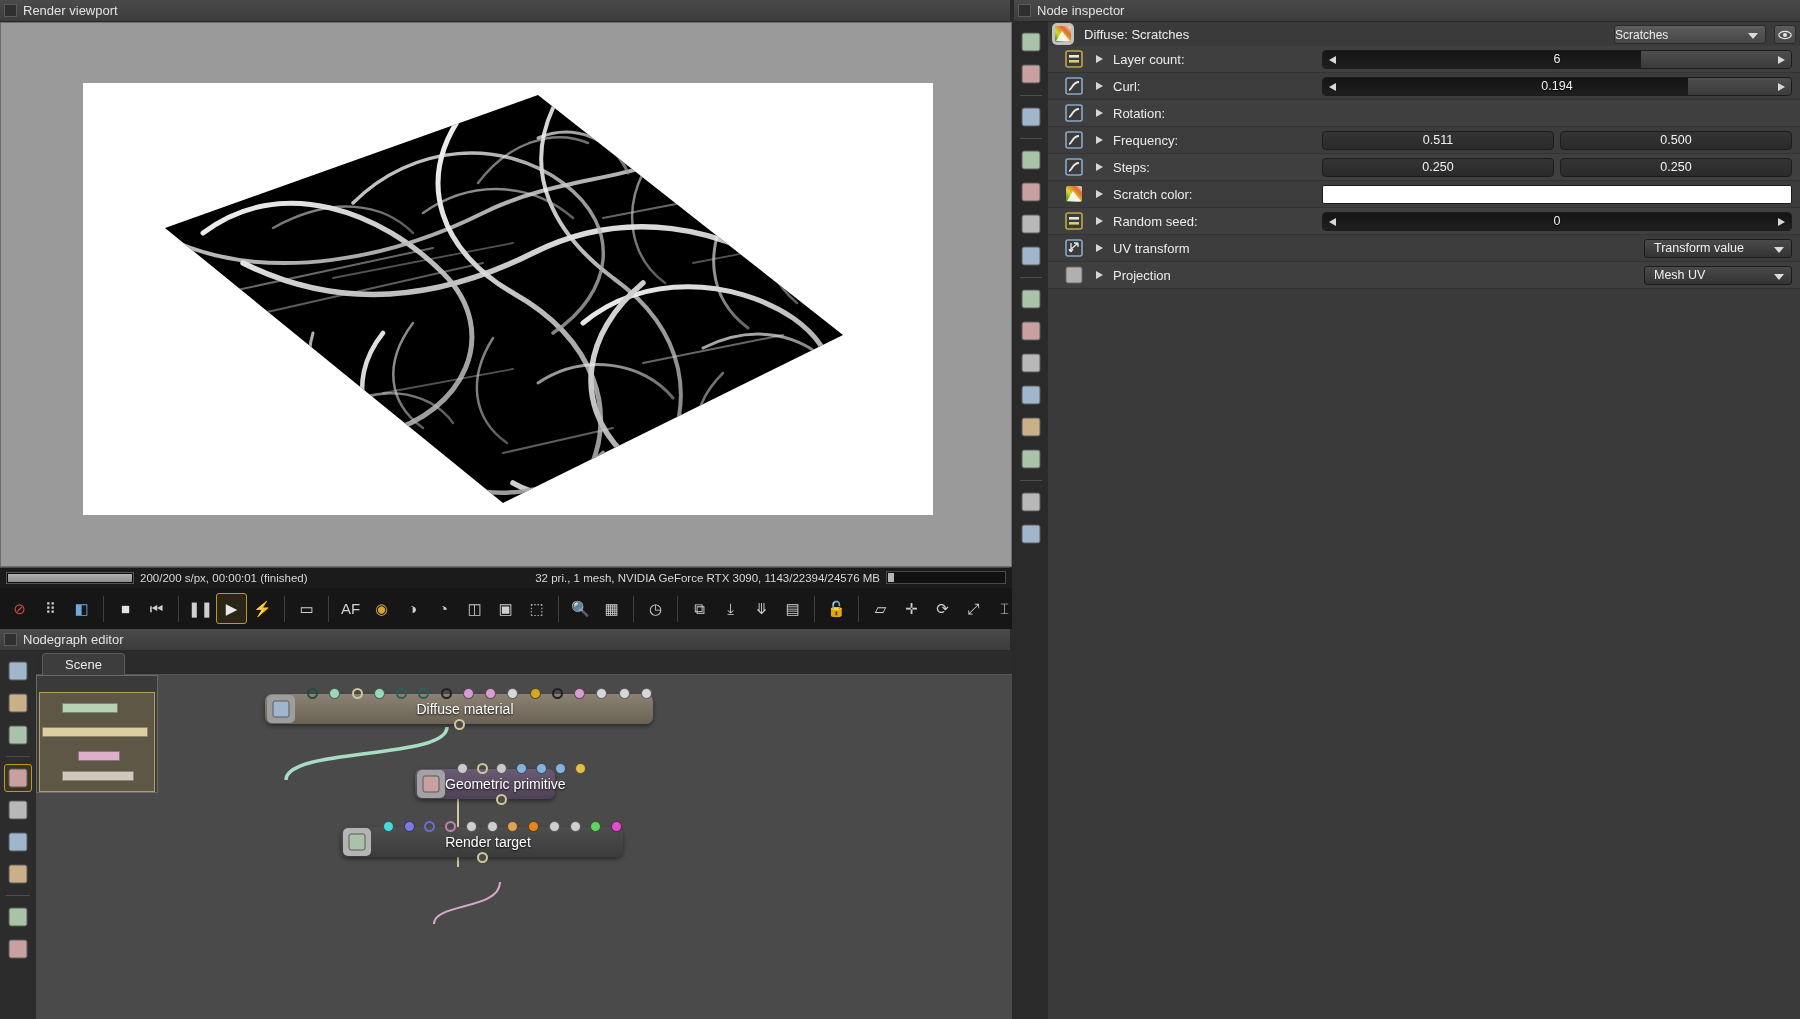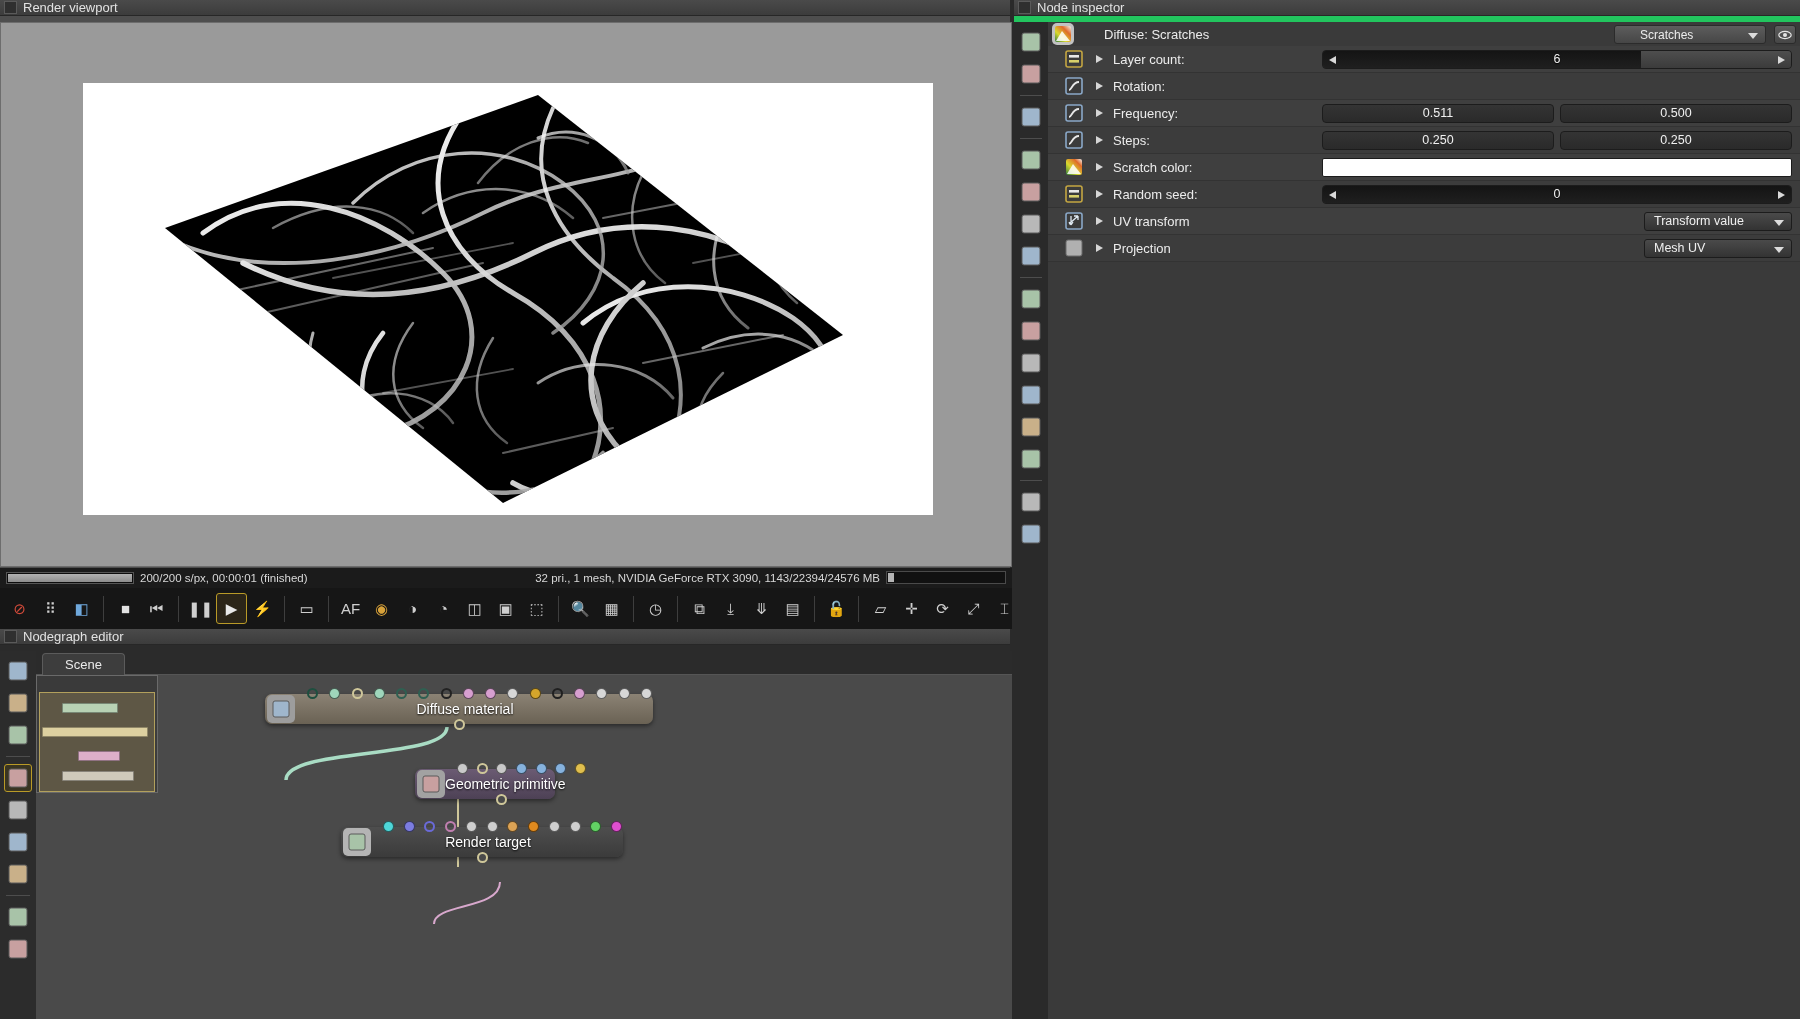--- a/index.html
+++ b/index.html
@@ -8,21 +8,21 @@
     width: 1800px; height: 1019px;
     background: #3a3a3a;
     font-family: "Liberation Sans", sans-serif;
     overflow: hidden;
     -webkit-font-smoothing: antialiased;
   }
   .root { position: relative; width: 1800px; height: 1019px; }
 
   
   .panel-title {
-    height: 16px;
+    height: 22px;
     background: linear-gradient(to bottom, #4a4a4a 0%, #3c3c3c 100%);
     display: flex; align-items: center;
     color: #e2e2e2; font-size: 13px;
     padding-left: 4px;
     border-bottom: 1px solid #272727;
     text-align: right;
   }
   .title-box {
     width: 13px; height: 13px;
     background: #2f2f2f;
@@ -220,35 +220,34 @@
     position: absolute; left: 34px; top: 22px;
     width: 752px; height: 997px;
     background: #3a3a3a;
   }
   .ni-header {
     height: 24px;
     display: flex; align-items: center;
     padding-left: 4px;
     background: #3a3a3a;
     position: relative;
-    gap: 20px;
   }
   .ni-header-icon {
     width: 22px; height: 22px; border-radius: 5px;
     display:flex;align-items:center;justify-content:center;
     background: #c2c2c2; flex:0 0 auto;
   }
   .ni-header-title { color:#ececec; font-size:13px; margin-left:10px; }
   .ni-node-select {
     position: absolute; right: 34px; top: 3px;
     width: 152px; height: 19px;
     background: linear-gradient(to bottom,#5d5d5d,#464646);
     border: 1px solid #2b2b2b; border-radius: 3px;
     color:#ececec; font-size:12px;
-    display:flex; align-items:center; padding-left:25px;
+    display:flex; align-items:center; padding-left:0;
   }
   .ni-node-select .caret { position:absolute; right:7px; top:7px; }
   .ni-eye-btn {
     position:absolute; right:4px; top:3px;
     width:22px;height:19px;
     background: linear-gradient(to bottom,#5d5d5d,#464646);
     border:1px solid #2b2b2b; border-radius:3px;
     display:flex;align-items:center;justify-content:center;
   }
 
@@ -805,20 +804,39 @@
             </span>
           </div>
           <div class="param-row">
             <span class="p-icon" style="background:transparent">
               <svg width="18" height="18" viewBox="0 0 18 18">
                 <rect x="1" y="1" width="16" height="16" rx="2" fill="#3b3b3b" stroke="#8aa8c8" stroke-width="1.6"></rect>
                 <path d="M4,13 C7,13 7,5 14,5" stroke="#e8e8e8" stroke-width="1.8" fill="none"></path>
               </svg>
             </span>
             <span class="p-tri"></span>
+            <span class="p-label">Curl:</span>
+            <span class="p-ctrl">
+              <div class="slider">
+                <span class="fill" style="width:78%"></span>
+                <span class="track-right" style="width:22%"></span>
+                <span class="arrow-l"></span>
+                <span class="arrow-r"></span>
+                <span class="sval">0.194</span>
+              </div>
+            </span>
+          </div>
+          <div class="param-row">
+            <span class="p-icon" style="background:transparent">
+              <svg width="18" height="18" viewBox="0 0 18 18">
+                <rect x="1" y="1" width="16" height="16" rx="2" fill="#3b3b3b" stroke="#8aa8c8" stroke-width="1.6"></rect>
+                <path d="M4,13 C7,13 7,5 14,5" stroke="#e8e8e8" stroke-width="1.8" fill="none"></path>
+              </svg>
+            </span>
+            <span class="p-tri"></span>
             <span class="p-label">Rotation:</span>
           </div>
           <div class="param-row">
             <span class="p-icon" style="background:transparent">
               <svg width="18" height="18" viewBox="0 0 18 18">
                 <rect x="1" y="1" width="16" height="16" rx="2" fill="#3b3b3b" stroke="#8aa8c8" stroke-width="1.6"></rect>
                 <path d="M4,13 C7,13 7,5 14,5" stroke="#e8e8e8" stroke-width="1.8" fill="none"></path>
               </svg>
             </span>
             <span class="p-tri"></span>

